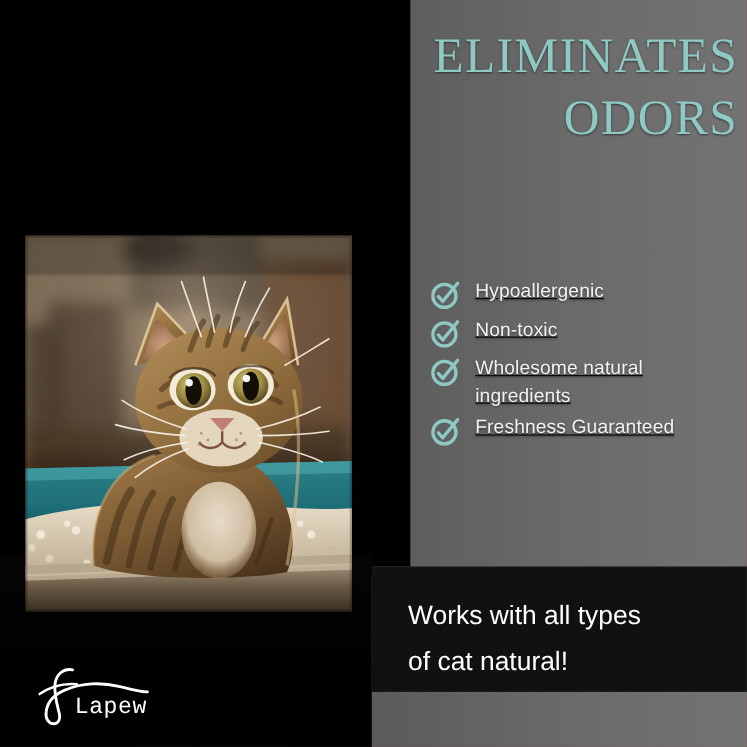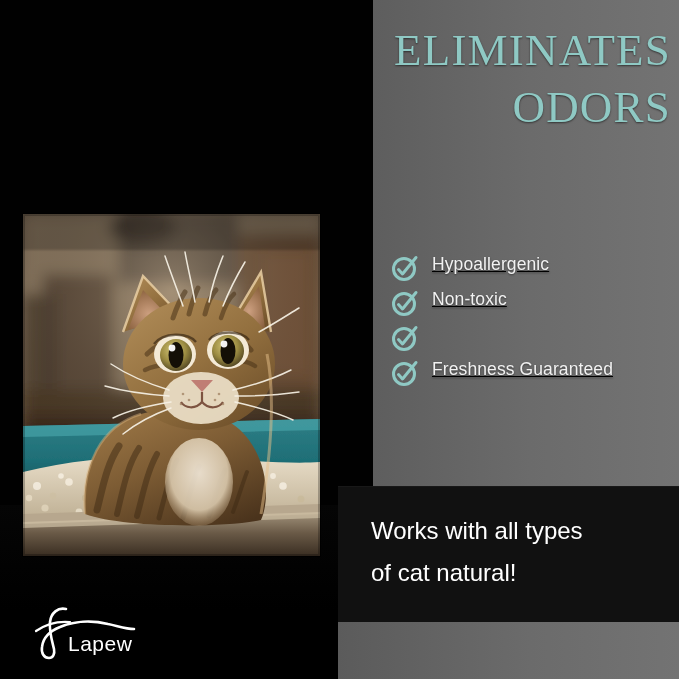--- a/index.html
+++ b/index.html
@@ -104,23 +104,23 @@
     line-height: 25px;
     font-family: "Liberation Sans", sans-serif;
     text-shadow: 0 1px 2px rgba(0,0,0,0.45);
     letter-spacing: 0.1px;
   }
 
   
   .callout {
     position: absolute;
     left: 338px;
-    top: 486px;
+    top: 515px;
     width: 341px;
-    height: 136px;
+    height: 114px;
     background: #111111;
     z-index: 7;
     box-shadow: inset 0 1px 0 rgba(255,255,255,0.03);
   }
   .callout-text {
     position: absolute;
     left: 33px;
     top: 24px;
     width: 290px;
     color: #ffffff;
@@ -137,21 +137,21 @@
     width: 130px;
     height: 60px;
     z-index: 8;
   }
   .logo svg { display: block; overflow: visible; }
   .logo-word {
     position: absolute;
     left: 44px;
     top: 29px;
     color: #ffffff;
-    font-family: Liberation Sans, sans-serif;
+    font-family: Liberation Mono, monospace;
     font-size: 21px;
     letter-spacing: 0.5px;
   }
 </style>
 </head>
 <body>
 
 <div id="poster">
 
   <div class="bg-gray"></div>
@@ -390,20 +390,21 @@
       <span class="feature-label">Non-toxic</span>
     </div>
 
     <div class="feature-row">
       <span class="check-icon">
         <svg width="30" height="30" viewBox="0 0 30 30" xmlns="http://www.w3.org/2000/svg">
           <circle cx="14" cy="16" r="10.5" fill="none" stroke="#8fc9c4" stroke-width="3"></circle>
           <path d="M8.5,16.5 L12.5,21 L26,4.5" fill="none" stroke="#8fc9c4" stroke-width="3" stroke-linecap="round" stroke-linejoin="round"></path>
         </svg>
       </span>
+      <span class="feature-label">Wholesome natural ingredients</span>
     </div>
 
     <div class="feature-row">
       <span class="check-icon">
         <svg width="30" height="30" viewBox="0 0 30 30" xmlns="http://www.w3.org/2000/svg">
           <circle cx="14" cy="16" r="10.5" fill="none" stroke="#8fc9c4" stroke-width="3"></circle>
           <path d="M8.5,16.5 L12.5,21 L26,4.5" fill="none" stroke="#8fc9c4" stroke-width="3" stroke-linecap="round" stroke-linejoin="round"></path>
         </svg>
       </span>
       <span class="feature-label">Freshness Guaranteed</span>

